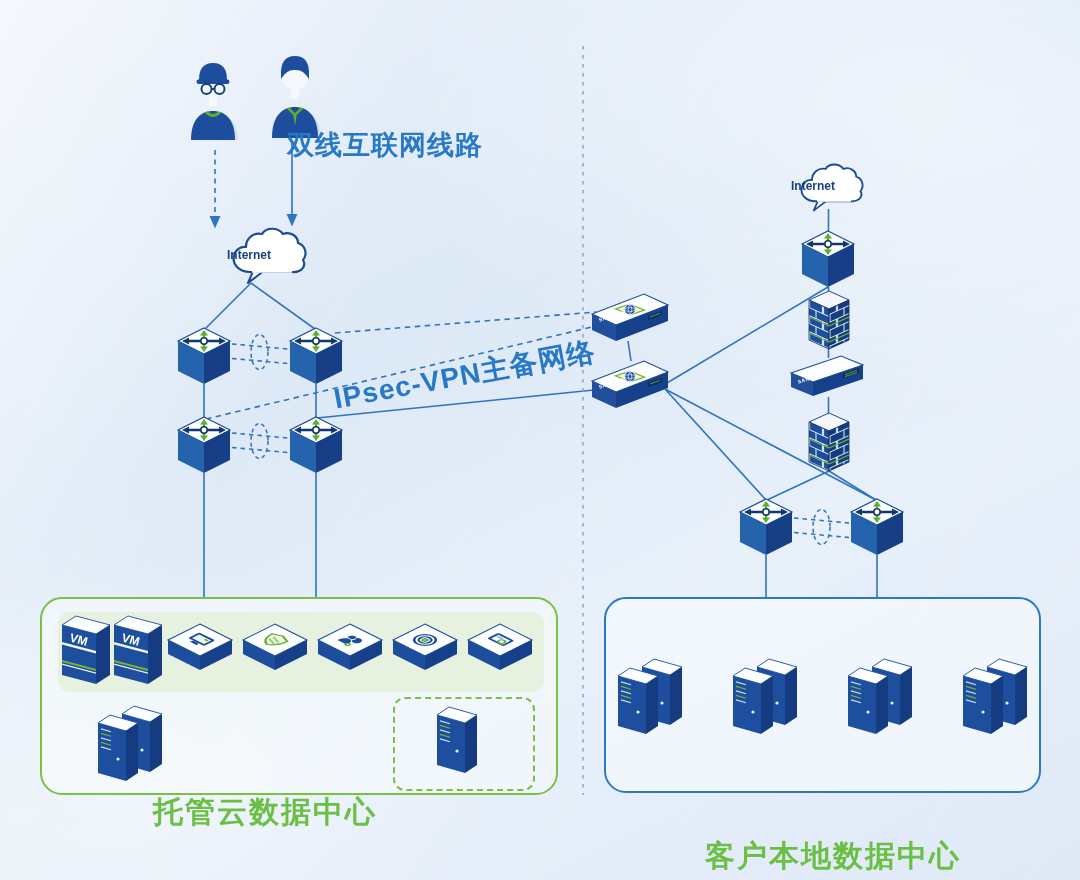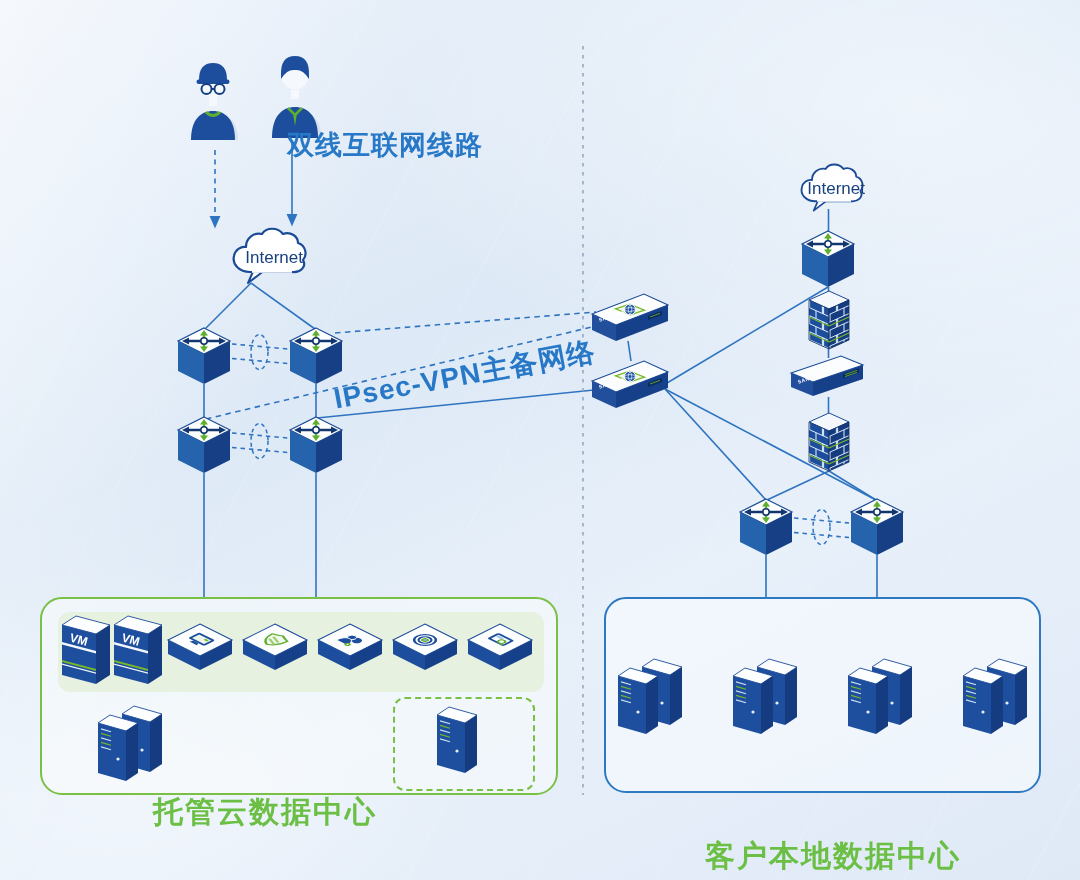--- a/index.html
+++ b/index.html
@@ -21,21 +21,21 @@
   svg.scene{position:absolute;left:0;top:0;z-index:2;}
   .dc-box{position:absolute;border-radius:22px;z-index:1;}
   .dc-left{left:40px;top:597px;width:514px;height:194px;border:2px solid #79c044;background:rgba(252,254,252,.45);}
   .dc-right{left:604px;top:597px;width:433px;height:192px;border:2px solid #2d79c1;background:rgba(250,253,255,.55);}
   .strip{position:absolute;left:16px;top:13px;width:486px;height:80px;background:#e7f1e0;border-radius:12px;}
   .standby-box{position:absolute;left:351px;top:98px;width:138px;height:90px;border:2px dashed #79c044;border-radius:12px;}
   .lbl{position:absolute;z-index:3;white-space:nowrap;}
   .lbl-dual{left:287px;top:127px;font-size:27px;font-weight:700;color:#2878c8;letter-spacing:1px;}
   .lbl-vpn{left:331px;top:381px;font-size:28px;font-weight:700;color:#2878c8;letter-spacing:1px;
            transform:rotate(-10.5deg);transform-origin:left top;}
-  .lbl-cloud{font-size:17px;font-weight:400;color:#17427f;text-align:right;}
+  .lbl-cloud{font-size:12px;font-weight:700;color:#17427f;text-align:left;}
   .lbl-cloud.left{left:227px;top:248px;width:76px;}
   .lbl-cloud.right{left:791px;top:179px;width:74px;}
   .lbl-dc{font-size:30px;font-weight:700;color:#6cbf45;text-align:center;width:300px;letter-spacing:2px;}
   .lbl-dc.left{left:115px;top:792px;}
   .lbl-dc.right{left:683px;top:836px;}
   .lbl-vm{font-size:12px;font-weight:700;color:#fff;width:30px;text-align:center;
           transform:rotate(15deg);transform-origin:left top;}
   .lbl-vendor{font-size:5px;font-weight:700;color:#fff;letter-spacing:.4px;
           transform:rotate(-18deg);transform-origin:left top;}
 </style>

